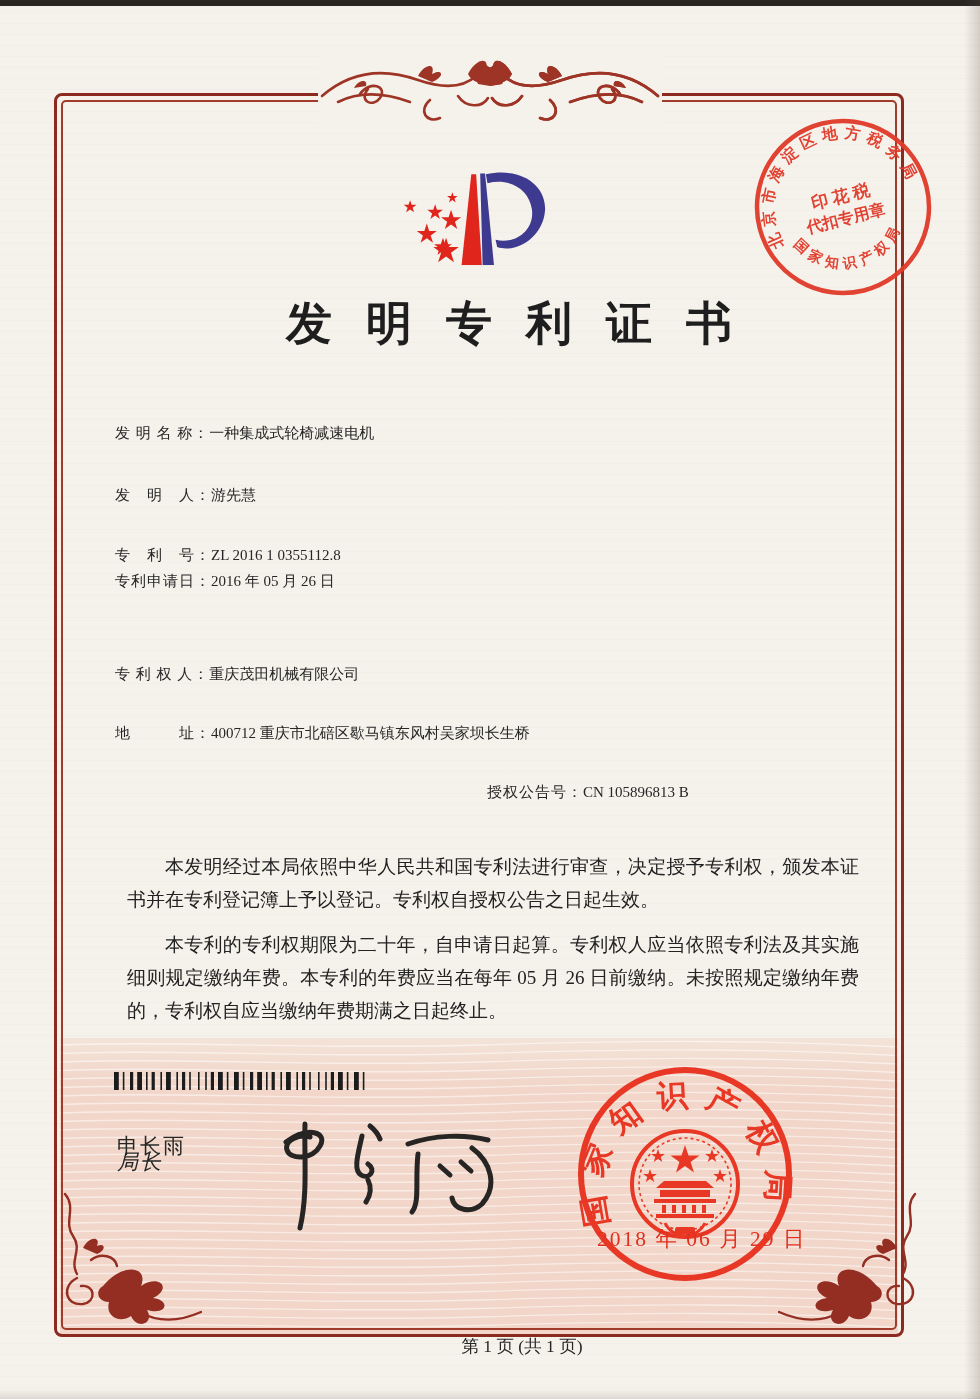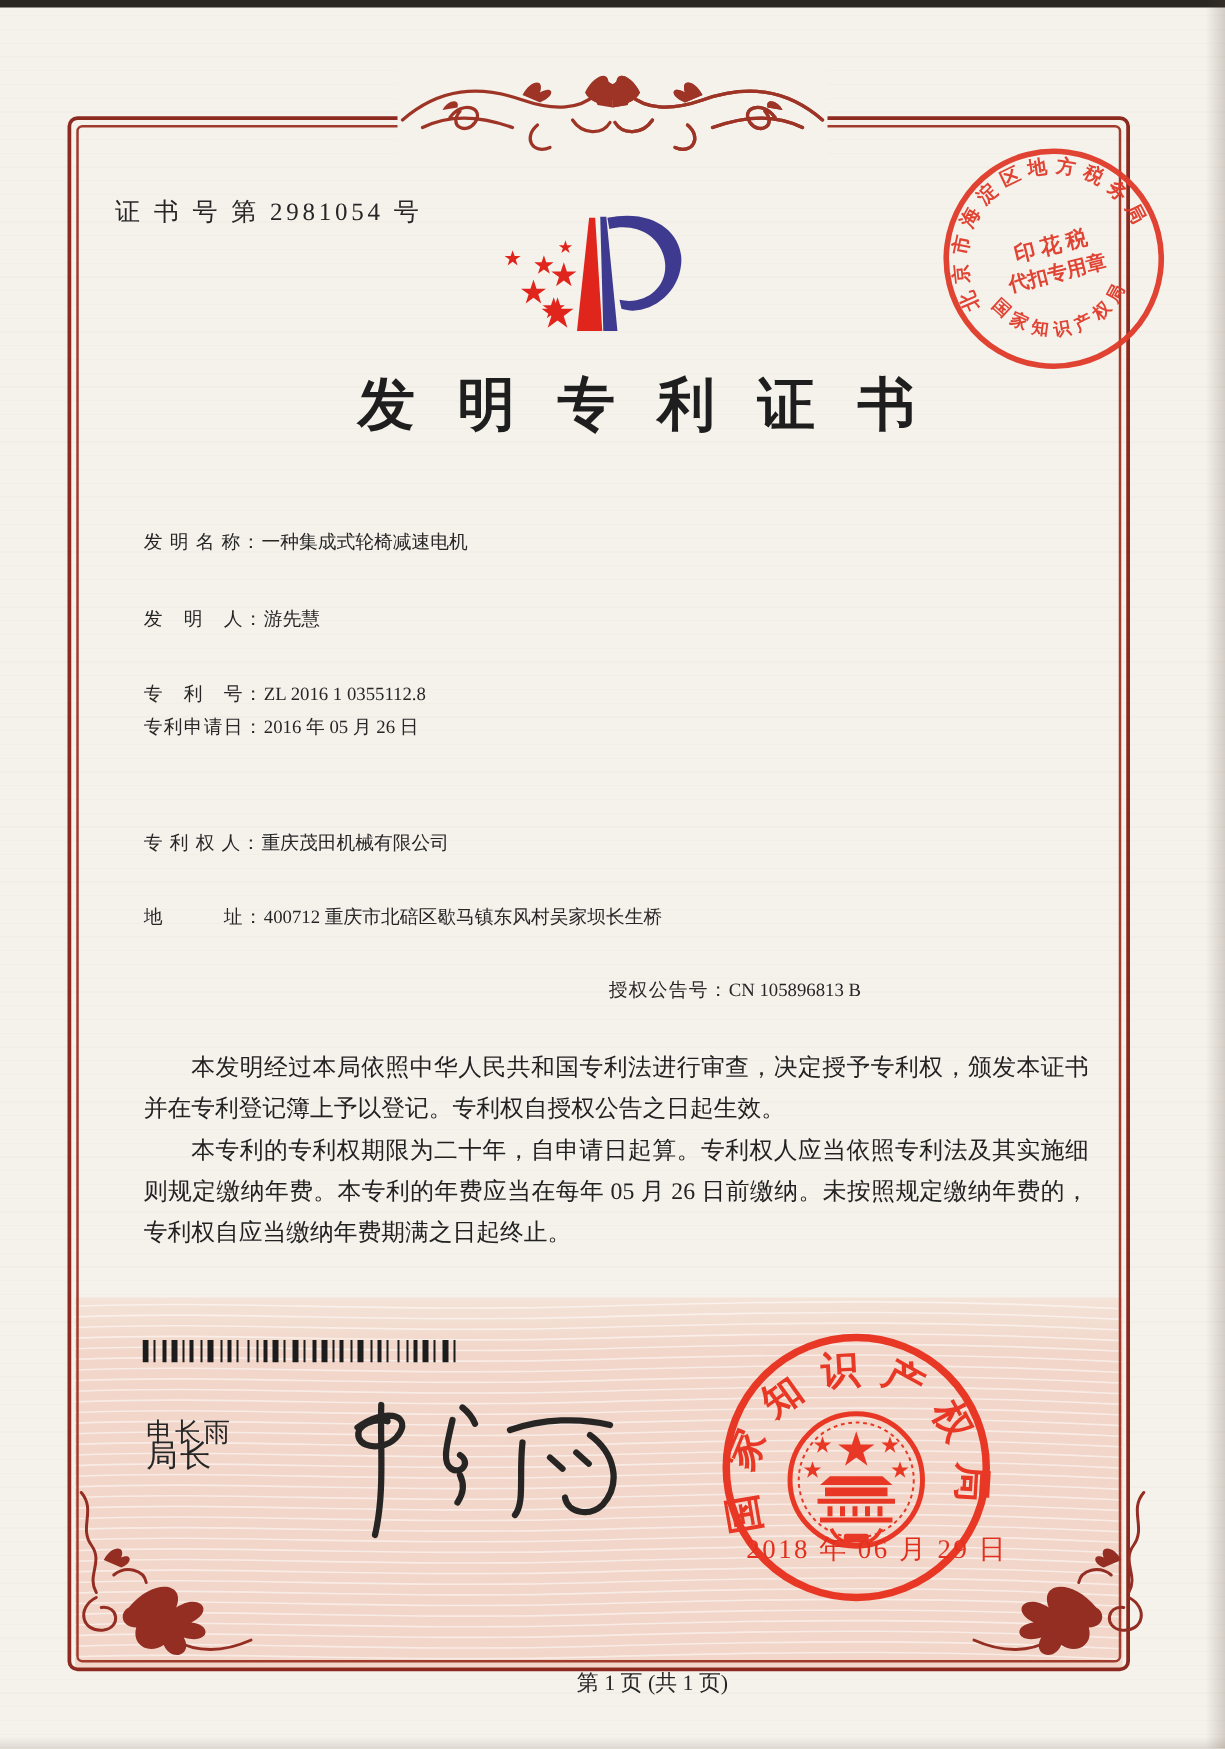--- a/index.html
+++ b/index.html
@@ -39,25 +39,25 @@
   .title{position:absolute;left:0;top:293px;width:100%;text-align:center;
     font-size:46px;font-weight:bold;letter-spacing:34px;text-indent:34px;color:#1e1e1e;padding-left:19px;}
 
   .field{position:absolute;left:115px;font-size:15px;white-space:nowrap;}
   .field .lab{letter-spacing:1px;}
   .f1{top:424px;} .f2{top:486px;} .f3{top:546px;} .f4{top:572px;}
   .f5{top:665px;} .f6{top:724px;} .f7{top:783px;} .f8{top:783px;left:487px;}
 
   .body-text{position:absolute;left:115px;top:838px;width:756px;font-size:19px;
     line-height:33px;text-align:justify;color:#222;}
-  .body-text p{margin:0;text-indent:2em;}
+  .body-text p{margin:12px;text-indent:2em;}
 
   .barcode{position:absolute;left:114px;top:1072px;width:254px;height:18px;}
 
-  .sig-title{position:absolute;left:117px;top:1148px;font-size:25px;letter-spacing:2px;}
+  .sig-title{position:absolute;left:117px;top:1148px;font-size:21px;letter-spacing:2px;font-style:italic;}
   .sig-name{position:absolute;left:117px;top:1132px;font-size:21px;letter-spacing:2px;}
   .signature{position:absolute;left:258px;top:1112px;width:260px;height:125px;}
 
   .seal{position:absolute;left:570px;top:1057px;width:230px;height:230px;opacity:.95;}
   .seal-date{position:absolute;left:597px;top:1224px;font-size:21.5px;color:#e2301e;
     letter-spacing:2px;white-space:nowrap;}
 
   .footer{position:absolute;left:0;top:1334px;width:100%;text-align:center;font-size:17.5px;padding-left:32px;}
 
   svg text{font-family:"Liberation Serif","DejaVu Serif",serif;}
@@ -163,21 +163,20 @@
       <path d="M30,88 c-16,8 -12,28 6,26 c14,-2 12,-20 -2,-18"></path>
       <path d="M92,122 C114,134 136,130 154,122"></path>
       <path d="M44,70 c10,-8 24,-4 26,6"></path>
     </g>
     <g fill="#942d22">
       <path d="M56,96 C76,72 102,76 94,96 C112,84 126,98 106,108 C124,110 120,126 100,120 C108,134 90,140 84,126 C72,134 58,126 62,112 C50,112 48,100 56,96 Z"></path>
       <path d="M36,58 C42,46 54,46 50,56 C58,52 60,60 50,64 Z"></path>
     </g>
   </svg>
 
-  <div class="cert-no">证 书 号 第 2981054 号</div>
 
   <svg class="logo" viewBox="0 0 220 150">
     <g fill="#e0261c">
       <path id="star" d="M0,-11 L2.6,-3.4 10.5,-3.4 4.1,1.3 6.5,8.9 0,4.2 -6.5,8.9 -4.1,1.3 -10.5,-3.4 -2.6,-3.4 Z" transform="translate(63,106) scale(1.05)"></path>
       <use href="#star" transform="translate(-23,-20) scale(.72)" x="0" y="0"></use>
     </g>
     <g fill="#e0261c">
       <path d="M73,43 l1.6,-4.8 1.6,4.8 5,0 -4,3 1.5,4.8 -4.1,-3 -4.1,3 1.5,-4.8 -4,-3 Z"></path>
       <path d="M51,60 l2.3,-7 2.3,7 7.3,0 -5.9,4.4 2.2,7 -5.9,-4.3 -5.9,4.3 2.2,-7 -5.9,-4.4 Z"></path>
       <path d="M70,69 l3,-9 3,9 9.4,0 -7.6,5.6 2.9,9 -7.7,-5.6 -7.7,5.6 2.9,-9 -7.6,-5.6 Z"></path>

